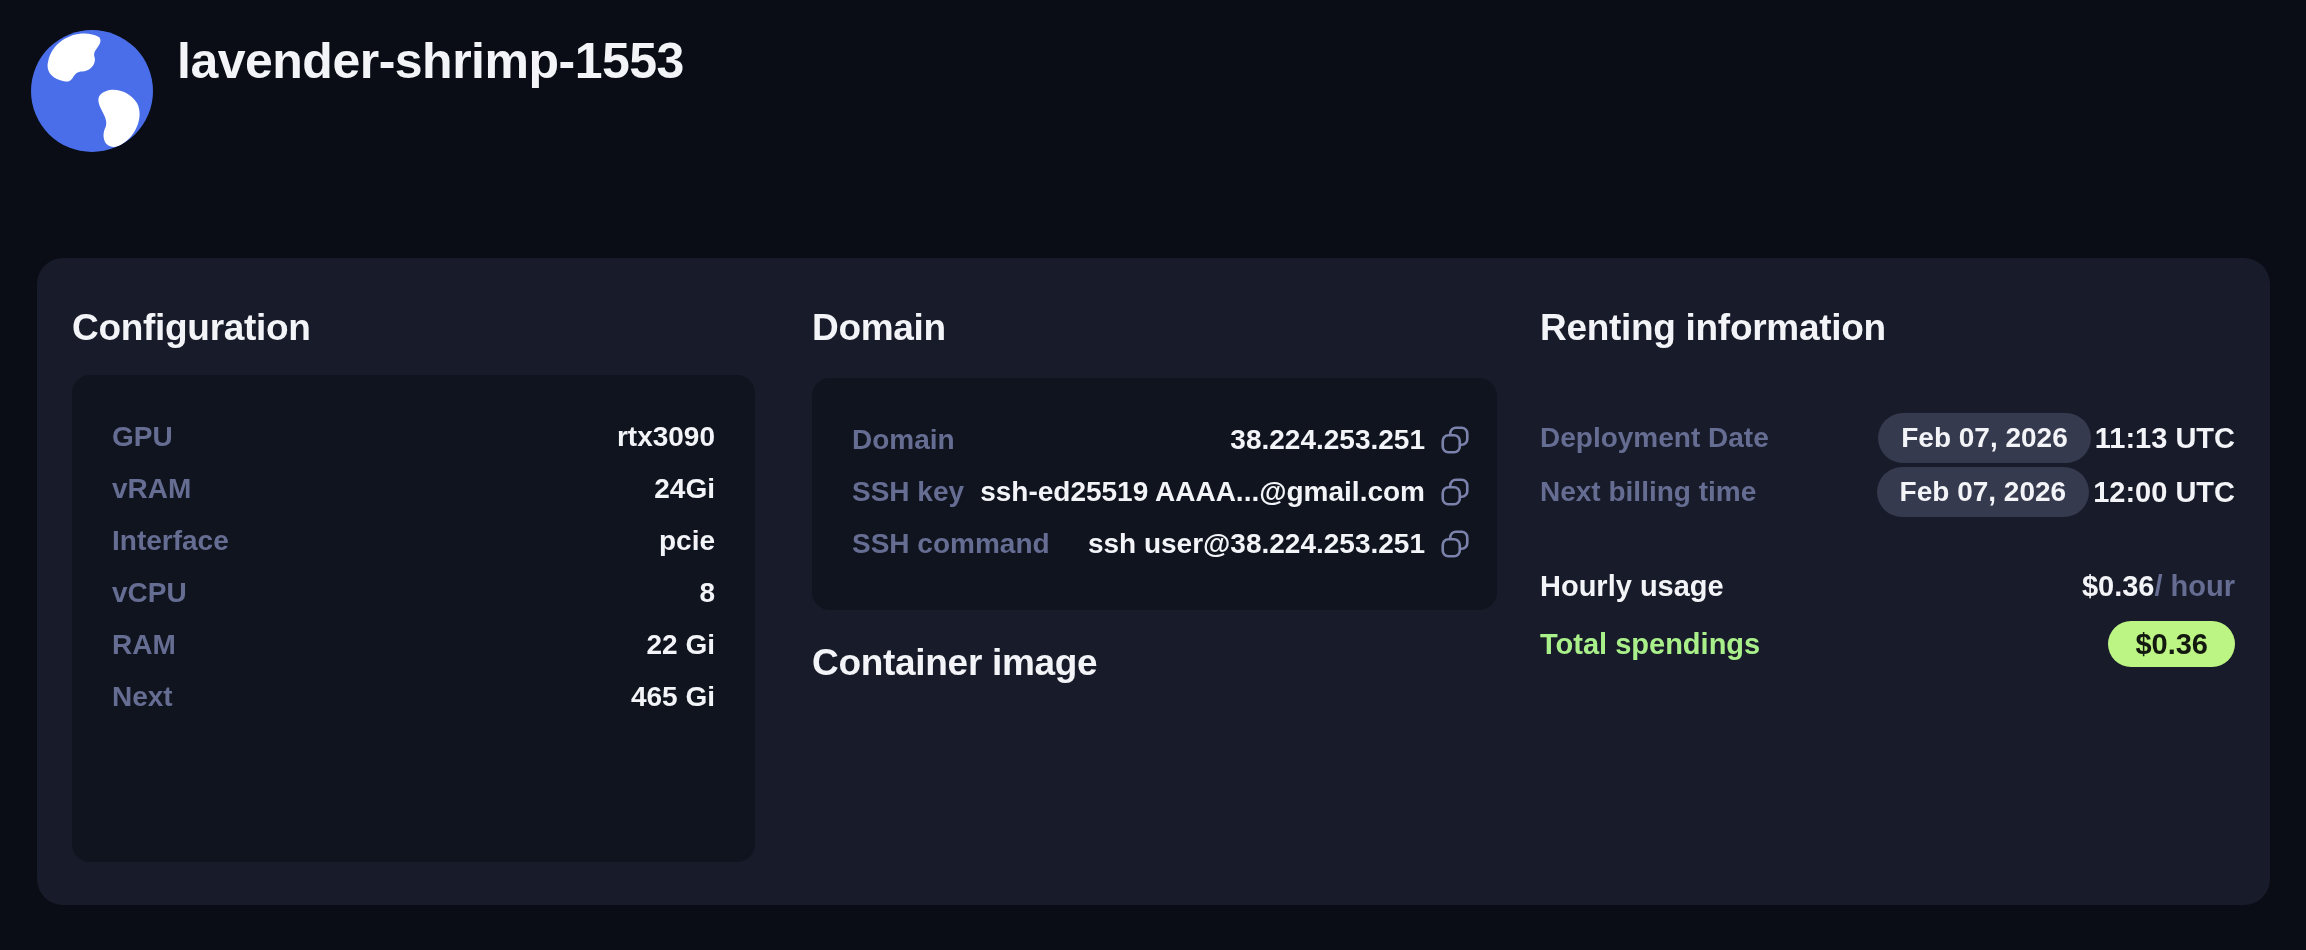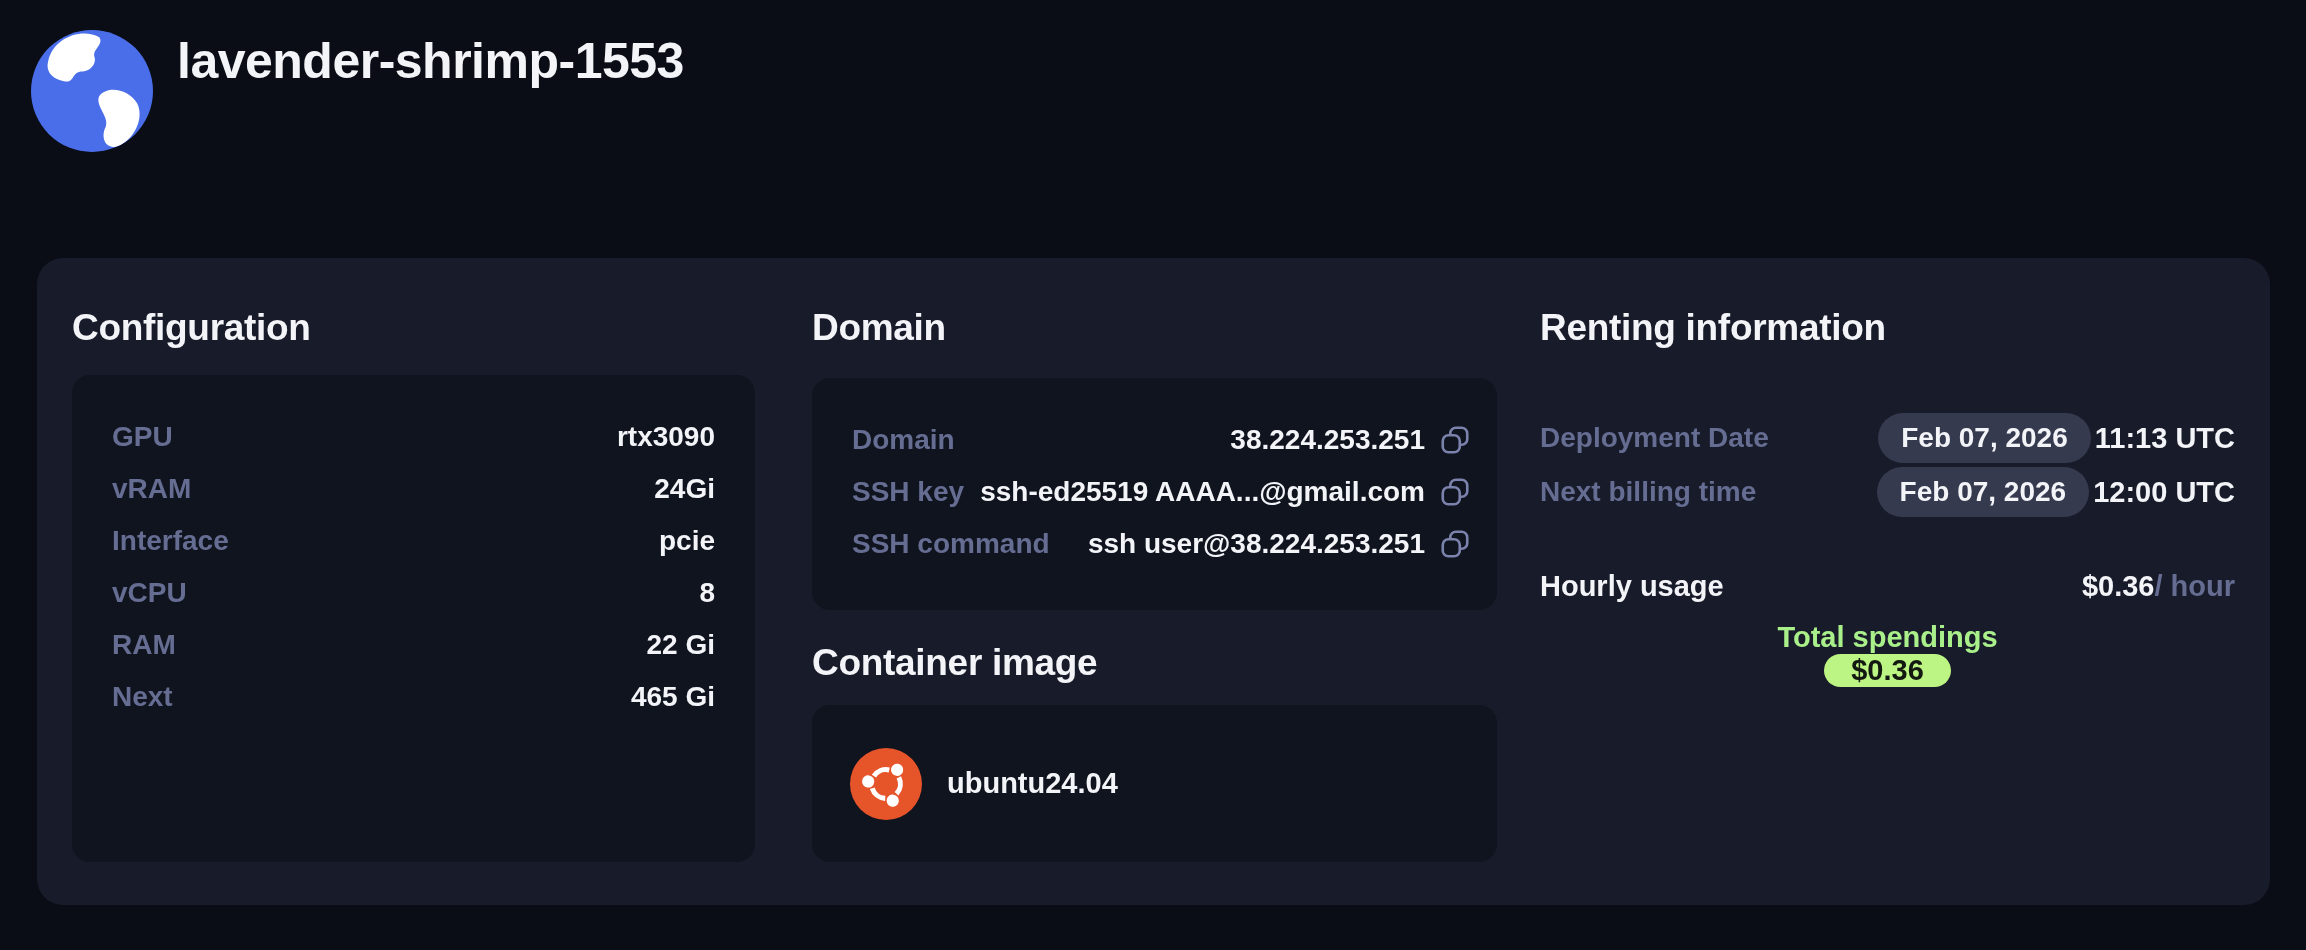--- a/index.html
+++ b/index.html
@@ -59,21 +59,21 @@
   .row-dates{height:50px;margin-bottom:4px;}
   .rent-label{font-size:28px;font-weight:600;color:var(--label-slate);}
   .rent-value{display:flex;align-items:center;}
   .date-pill{background:var(--pill-slate-bg);color:var(--text-primary);font-size:28px;
              font-weight:700;height:50px;display:inline-flex;align-items:center;
              padding:0 23px;border-radius:25px;}
   .time{font-size:29px;font-weight:700;color:var(--text-primary);margin-left:4px;text-align:right;}
   .usage-row{margin-top:51px;height:36px;}
   .usage-label,.usage-value{font-size:29px;font-weight:700;color:var(--text-primary);}
   .usage-suffix{font-size:29px;font-weight:700;color:var(--label-slate);}
-  .total-row{margin-top:17px;height:46px;flex-direction:column;}
+  .total-row{margin-top:17px;height:46px;}
   .total-label{font-size:29px;font-weight:700;color:var(--green-label);}
   .total-pill{background:var(--green-pill-bg);color:var(--green-pill-text);font-size:29px;
               font-weight:700;height:46px;display:inline-flex;align-items:center;
               padding:0 27px;border-radius:23px;}
 </style>
 </head>
 <body>
 
 <div class="page">
 
@@ -158,40 +158,20 @@
           <button class="copy-btn">
             <svg viewBox="0 0 24 24">
               <rect x="8.2" y="2.2" width="13.6" height="13.6" rx="4.5" fill="none" stroke="currentColor" stroke-width="2.1"></rect>
               <rect x="2.2" y="8.2" width="13.6" height="13.6" rx="4.5" fill="var(--panel-bg)" stroke="currentColor" stroke-width="2.1"></rect>
             </svg>
           </button>
         </div>
       </div>
 
       <h2 class="container-heading">Container image</h2>
-      <div class="panel container-panel">
-        <span class="ubuntu-icon">
-          <svg viewBox="0 0 100 100">
-            <circle cx="50" cy="50" r="50" fill="var(--ubuntu-orange)"></circle>
-            <g transform="rotate(8 50 50)">
-              <g stroke="#ffffff" stroke-width="7" fill="none">
-                <path d="M51.74 30.08 A20 20 0 0 0 31.87 41.55"></path>
-                <path d="M31.87 58.45 A20 20 0 0 0 51.74 69.92"></path>
-                <path d="M66.38 61.47 A20 20 0 0 0 66.38 38.53"></path>
-              </g>
-              <g fill="#ffffff">
-                <circle cx="25" cy="50" r="8.5"></circle>
-                <circle cx="62.5" cy="28.3" r="8.5"></circle>
-                <circle cx="62.5" cy="71.7" r="8.5"></circle>
-              </g>
-            </g>
-          </svg>
-        </span>
-        <span class="image-name">ubuntu24.04</span>
-      </div>
     </section>
 
     <section class="col col-renting">
       <h2>Renting information</h2>
       <div class="rent-rows">
 
         <div class="rent-row row-dates">
           <span class="rent-label">Deployment Date</span>
           <span class="rent-value">
             <span class="date-pill">Feb 07, 2026</span>

